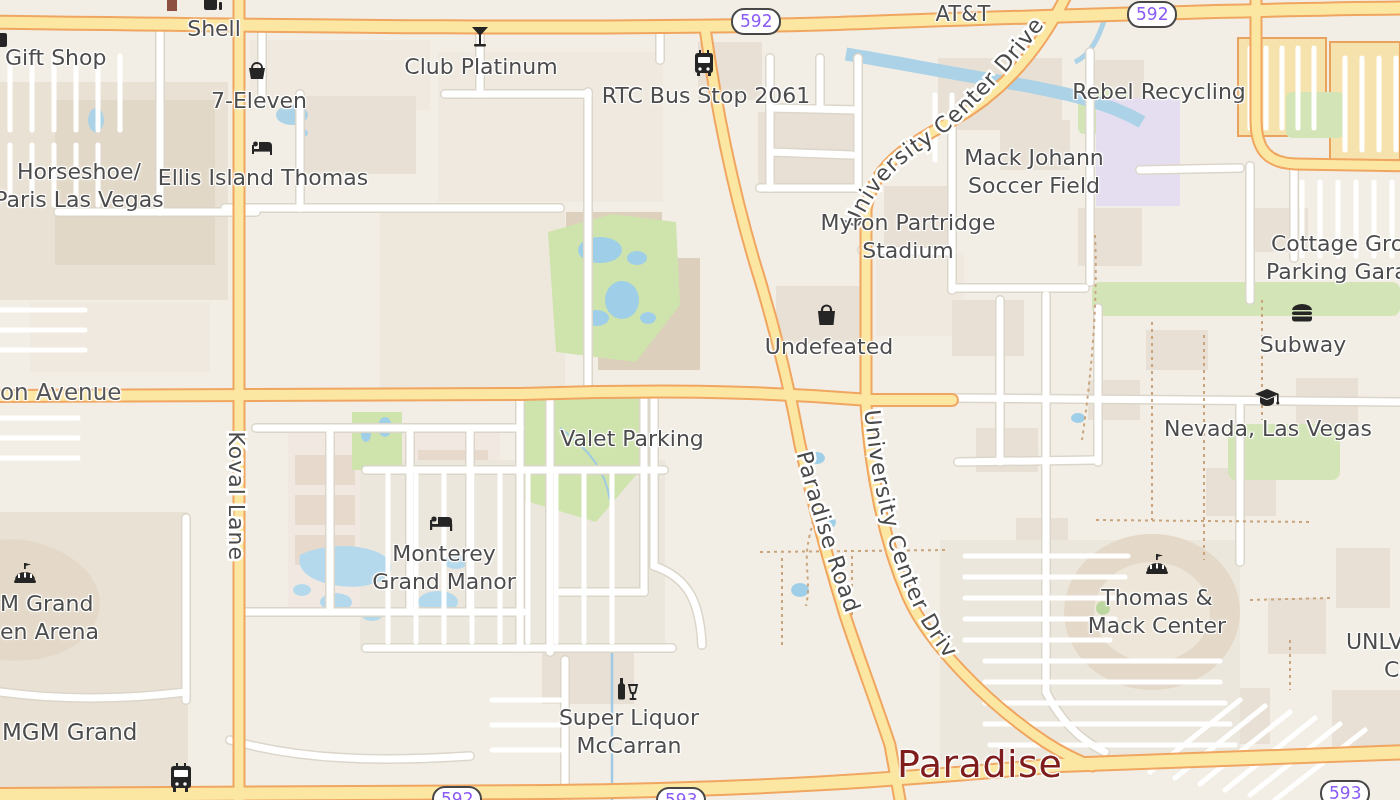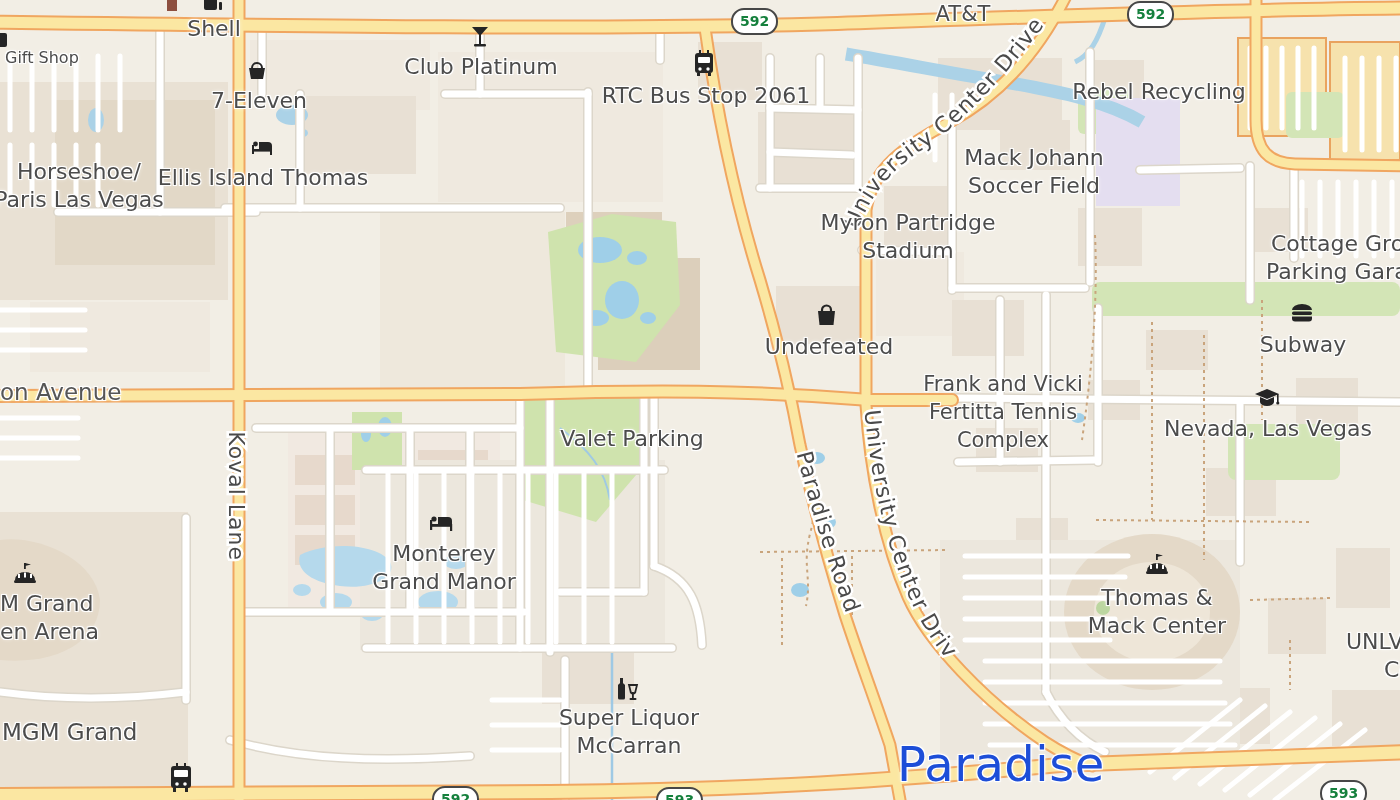--- a/index.html
+++ b/index.html
@@ -11,23 +11,23 @@
   #map{position:absolute;inset:0;width:1400px;height:800px;}
   svg{position:absolute;left:0;top:0;}
   .lbl{
     position:absolute;color:#4c4c4c;font-size:21px;line-height:28px;
     white-space:nowrap;
     text-shadow:-1px -1px 0 #fff,1px -1px 0 #fff,-1px 1px 0 #fff,1px 1px 0 #fff,0 0 4px #fff;
   }
   .center{transform:translateX(-50%);text-align:center;}
   .badge{
     position:absolute;background:#fff;border:2px solid #474747;border-radius:13px;
-    padding:0 7px;font-size:14px;font-weight:bold;color:#15803d;height:23px;line-height:23px;
+    padding:0 7px;font-size:17px;font-weight:normal;color:#8b5cf6;height:23px;line-height:23px;
   }
-  .city{font-size:48px;color:#1d4ed8;letter-spacing:0.5px;}
+  .city{font-size:38px;color:#7f1d1d;letter-spacing:0.5px;}
   .icon{position:absolute;}
   .roadtext{
     font-size:22px;fill:#4a4a4a;stroke:#ffffff;stroke-width:5px;paint-order:stroke;
     letter-spacing:1px;font-family:"DejaVu Sans","Liberation Sans",sans-serif;
   }
 </style>
 </head>
 <body>
 
 <div id="map">
@@ -457,21 +457,21 @@
         <rect x="16" y="0" width="2" height="3" fill="#252525"></rect>
         <rect x="3" y="3" width="20" height="22" rx="3" fill="#252525"></rect>
         <rect x="6" y="7" width="14" height="7" rx="1" fill="#ffffff"></rect>
         <circle cx="9" cy="21" r="1.8" fill="#ffffff"></circle>
         <circle cx="17" cy="21" r="1.8" fill="#ffffff"></circle>
         <rect x="5" y="25" width="3" height="4" fill="#252525"></rect>
         <rect x="17" y="25" width="3" height="4" fill="#252525"></rect>
       </svg>
 </div>
 
-<div class="lbl" style="left:5px;top:44px;font-size:16px">Gift Shop</div>
+<div class="lbl" style="left:5px;top:44px;font-size:22px">Gift Shop</div>
 <div class="lbl center" style="left:214px;top:15px;font-size:22px">Shell</div>
 <div class="lbl center" style="left:259px;top:87px;font-size:22px">7-Eleven</div>
 <div class="lbl center" style="left:79px;top:158px;font-size:22px">
   <div>Horseshoe/</div>
   <div>Paris Las Vegas</div>
 </div>
 <div class="lbl center" style="left:263px;top:164px;font-size:22px">Ellis Island Thomas</div>
 <div class="lbl center" style="left:481px;top:53px;font-size:22px">Club Platinum</div>
 <div class="lbl center" style="left:706px;top:82px;font-size:22px">RTC Bus Stop 2061</div>
 <div class="lbl center" style="left:963px;top:0px;font-size:21px">AT&amp;T</div>
@@ -486,25 +486,20 @@
 <div class="lbl center" style="left:908px;top:209px;font-size:22px">
   <div>Myron Partridge</div>
   <div>Stadium</div>
 </div>
 <div class="lbl" style="left:1271px;top:230px;font-size:22px">
   <div>Cottage Grove</div>
   <div style="margin-left:-5px">Parking Garage</div>
 </div>
 <div class="lbl center" style="left:829px;top:333px;font-size:22px">Undefeated</div>
 <div class="lbl center" style="left:1303px;top:331px;font-size:22px">Subway</div>
-<div class="lbl center" style="left:1003px;top:370px;font-size:21px">
-  <div>Frank and Vicki</div>
-  <div>Fertitta Tennis</div>
-  <div>Complex</div>
-</div>
 <div class="lbl center" style="left:1268px;top:415px;font-size:22px">
   <div>Nevada, Las Vegas</div>
 </div>
 <div class="lbl center" style="left:632px;top:425px;font-size:22px">Valet Parking</div>
 <div class="lbl center" style="left:444px;top:540px;font-size:22px">
   <div>Monterey</div>
   <div>Grand Manor</div>
 </div>
 <div class="lbl" style="left:0px;top:590px;font-size:22px">
   <div>M Grand</div>

